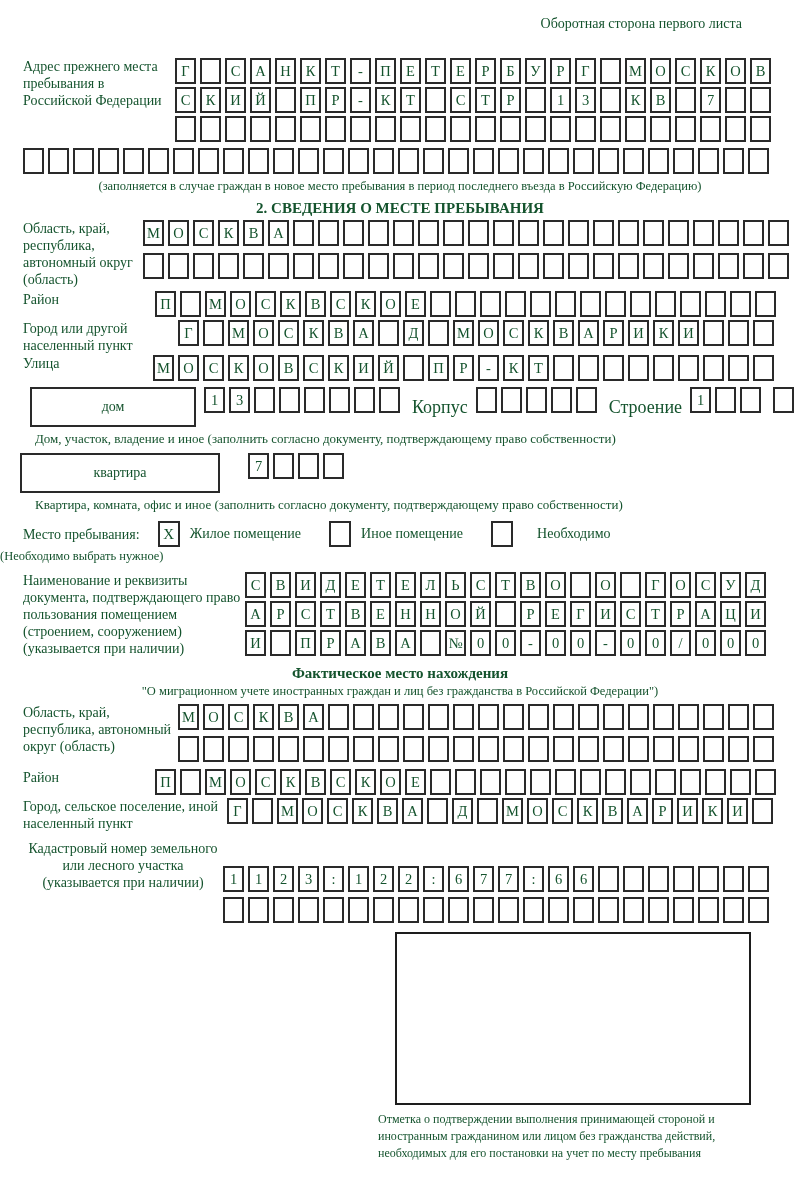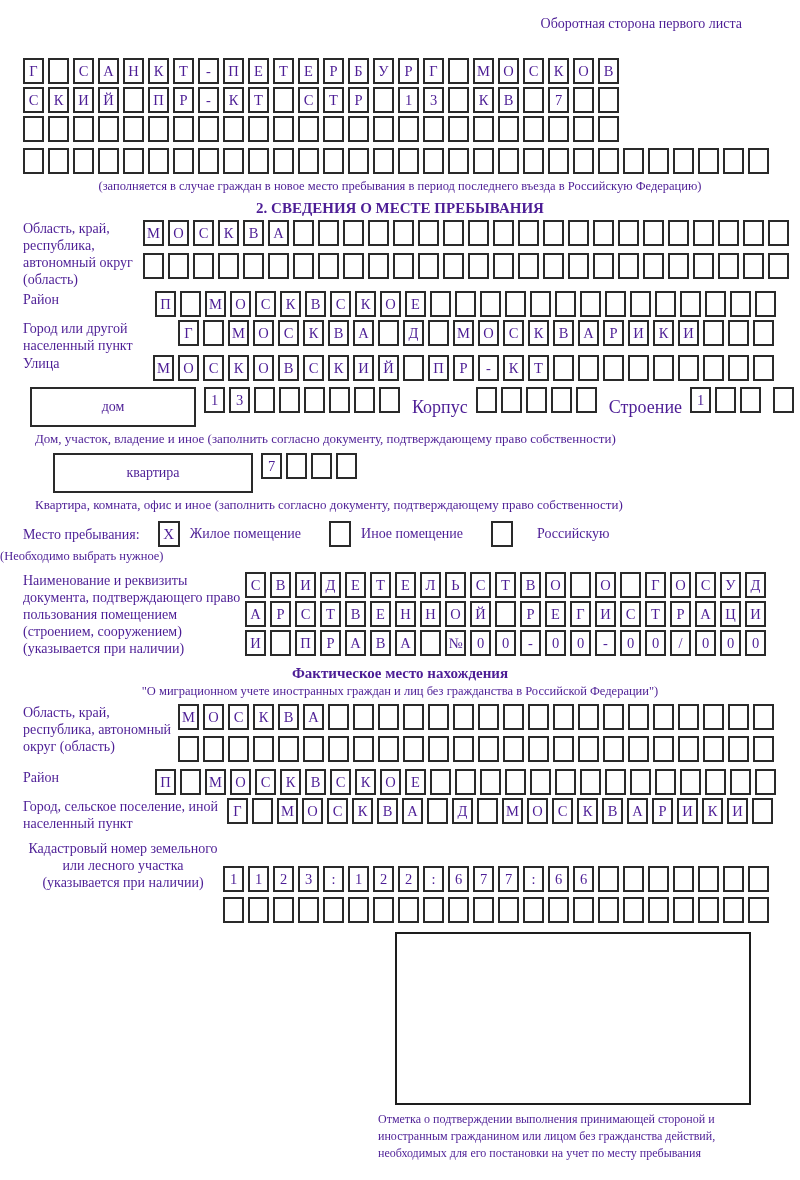--- a/index.html
+++ b/index.html
@@ -1,18 +1,18 @@
 <!DOCTYPE html>
 <html><head>
 <meta charset="utf-8">
 <style>
   html,body { margin:0; padding:0; background:#ffffff; }
   .sheet {
     position:relative; width:800px; height:1180px; overflow:hidden;
-    background:#ffffff; color:#4c1d95;
+    background:#ffffff; color:#14532d;
     font-family:"Liberation Serif", serif;
   }
   .top-note { padding-top:16px; padding-right:58px; text-align:right; font-size:14px; }
 
   .frow { display:flex; align-items:flex-start; margin-left:23px; }
   .lbl  { flex:none; font-size:14px; line-height:17px; }
   .cellrows > .cells { margin-bottom:3px; }
   .cells { display:flex; flex-wrap:nowrap; }
   .cell {
     box-sizing:border-box; flex:none; width:21px; height:26px; margin-right:4px;
@@ -44,20 +44,21 @@
   .mt3{margin-top:3px;} .mt4{margin-top:4px;} .mt5{margin-top:5px;} .mt6{margin-top:6px;} .mt8{margin-top:8px;} .mt26{margin-top:26px;}
 </style>
 </head>
 <body>
 
 <div class="sheet">
 
   <div class="top-note">Оборотная сторона первого листа</div>
 
   <div class="frow" style="margin-top:26px;">
+    <div class="lbl" style="width:152px;">Адрес прежнего места пребывания в Российской Федерации</div>
     <div class="cellrows">
       <div class="cells">
           <span class="cell">Г</span>
           <span class="cell"></span>
           <span class="cell">С</span>
           <span class="cell">А</span>
           <span class="cell">Н</span>
           <span class="cell">К</span>
           <span class="cell">Т</span>
           <span class="cell">-</span>
@@ -349,39 +350,39 @@
         <span class="cell">1</span>
         <span class="cell"></span>
         <span class="cell"></span>
       </div>
     <div class="cells gapcell">
         <span class="cell"></span>
       </div>
   </div>
   <div class="note-l">Дом, участок, владение и иное (заполнить согласно документу, подтверждающему право собственности)</div>
 
-  <div class="frow mt6" style="margin-left:53px;">
+  <div class="frow mt6" style="margin-left:20px;gap:20px;">
     <div class="wbox" style="width:200px; margin-right:8px;">квартира</div>
     <div class="cells">
         <span class="cell">7</span>
         <span class="cell"></span>
         <span class="cell"></span>
         <span class="cell"></span>
       </div>
   </div>
   <div class="note-l">Квартира, комната, офис и иное (заполнить согласно документу, подтверждающему право собственности)</div>
 
   <div class="frow mt8">
     <div class="lbl" style="align-self:center;">Место пребывания:</div>
     <div class="cb" style="margin-left:18px;">X</div>
     <div class="opt">Жилое помещение</div>
     <div class="cb" style="margin-left:28px;"></div>
     <div class="opt">Иное помещение</div>
     <div class="cb" style="margin-left:28px;"></div>
-    <div class="opt" style="margin-left:24px;">Российскую</div>
+    <div class="opt" style="margin-left:24px;">Необходимо</div>
   </div>
   <div style="width:620px; font-size:12.5px; margin-top:2px;">(Необходимо выбрать нужное)</div>
 
   <div class="frow mt8">
     <div class="lbl" style="width:222px;">Наименование и реквизиты документа, подтверждающего право пользования помещением (строением, сооружением) (указывается при наличии)</div>
     <div class="cellrows">
       <div class="cells">
           <span class="cell">С</span>
           <span class="cell">В</span>
           <span class="cell">И</span>

